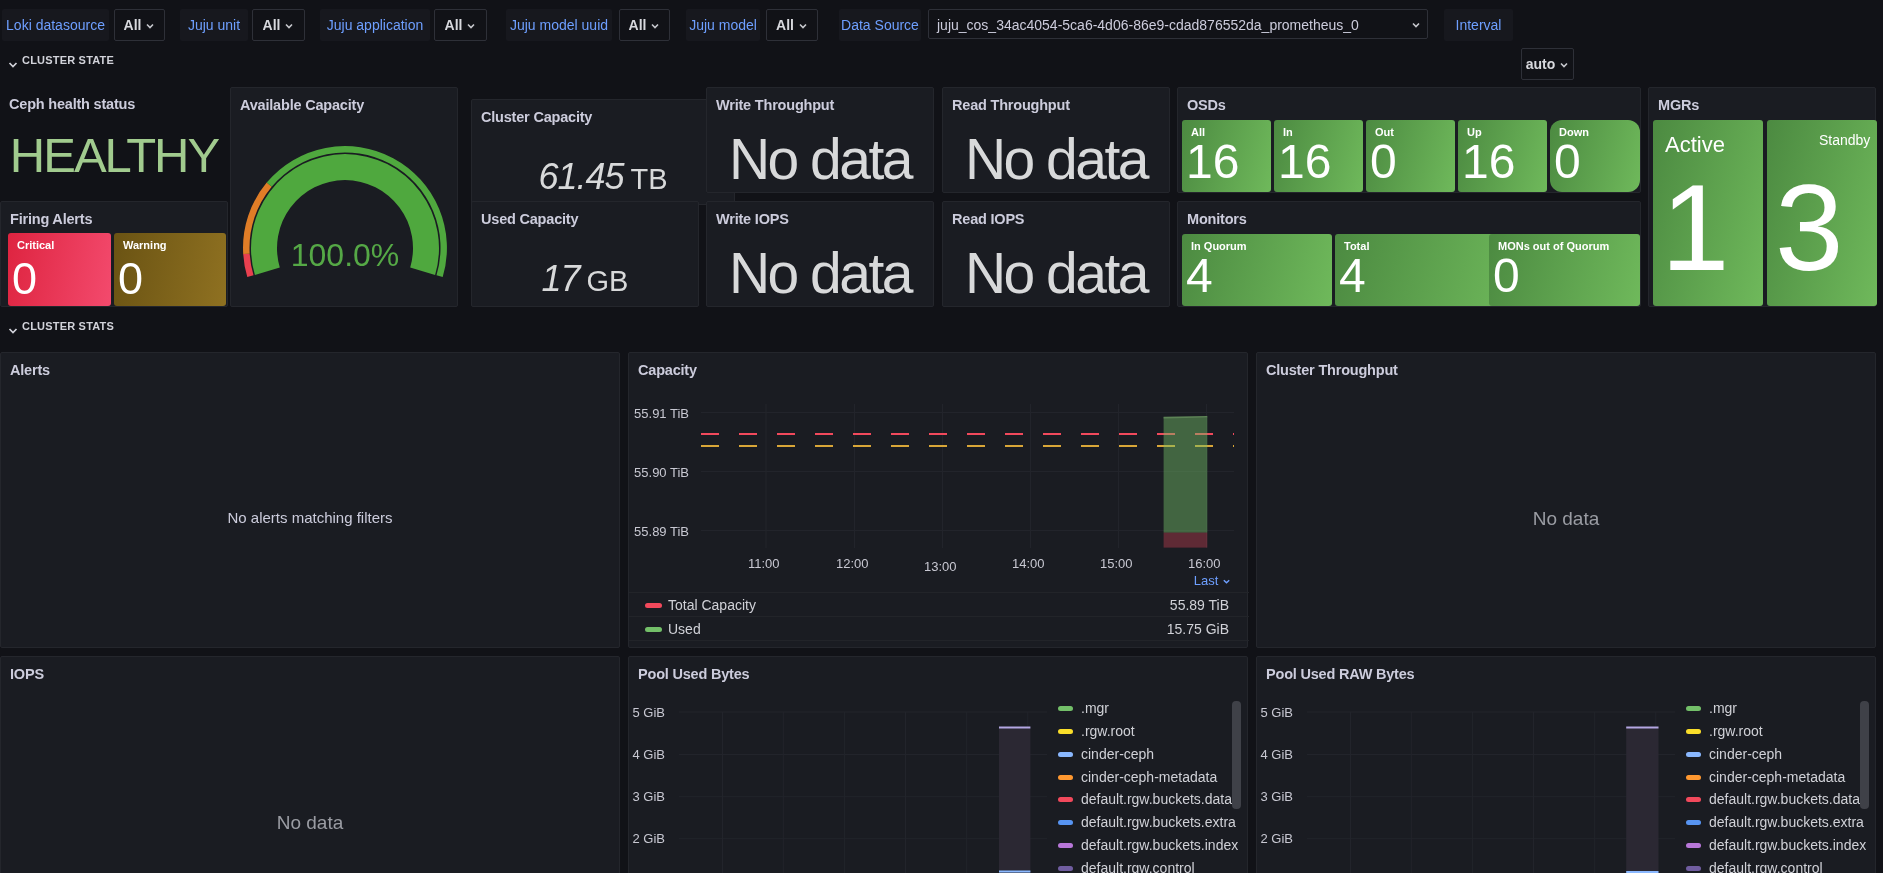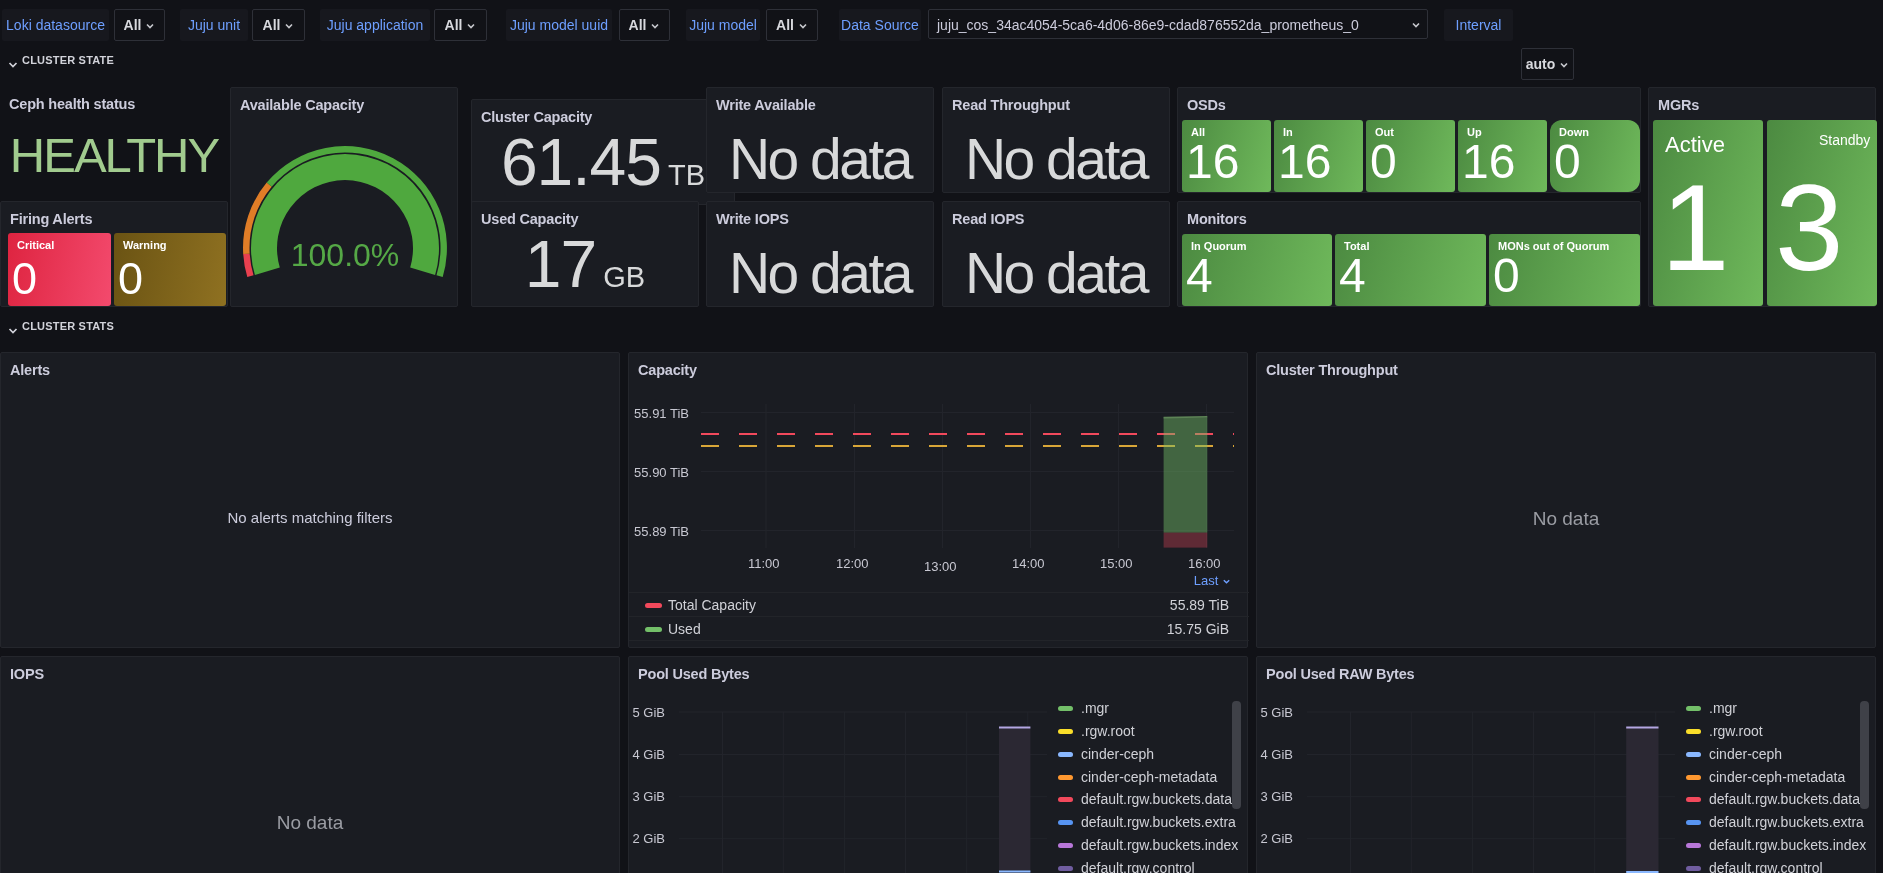--- a/index.html
+++ b/index.html
@@ -9,21 +9,21 @@
  border-radius:2px;color:#d8d9de;font-size:14px;font-weight:700;text-align:center;}
 .chev{display:inline-block;width:10px;height:10px;vertical-align:-1px;}
 .rowhead{position:absolute;color:#d2d3da;font-size:11px;font-weight:700;letter-spacing:0.2px;}
 .panel{position:absolute;background:#1a1c22;border:1px solid #24262c;border-radius:2px;box-sizing:border-box;}
 .ptitle{position:absolute;top:9px;left:9px;font-size:14.5px;font-weight:700;color:#ccccdc;white-space:nowrap;letter-spacing:-0.2px;}
 .tile{position:absolute;border-radius:3px;overflow:hidden;}
 .tlab{position:absolute;top:6px;left:9px;font-size:11px;font-weight:700;color:#fff;white-space:nowrap;}
 .tval{position:absolute;left:4px;bottom:6px;font-size:48px;font-weight:500;color:#fff;line-height:1;}
 .tgreen{background:linear-gradient(105deg,#4c8a41,#6fb95b);}
 .bigstat{position:absolute;left:0;right:0;bottom:9px;text-align:center;color:#d8d9da;font-weight:500;line-height:1;white-space:nowrap;}
-.bigstat .v{font-size:66px;letter-spacing:-1px;}
+.bigstat .v{font-size:36px;letter-spacing:-1px;font-style:italic;}
 .bigstat .u{font-size:29px;margin-left:7px;}
 .ndbig{position:absolute;left:0;right:0;bottom:4px;text-align:center;color:#d8d9da;
  font-size:57px;font-weight:400;line-height:1;letter-spacing:-2.5px;}
 .ndsm{position:absolute;text-align:center;color:#9a9ca3;font-size:19px;}
 .axlbl{position:absolute;color:#c8c8d2;font-size:13px;white-space:nowrap;}
 .leg{position:absolute;color:#d0d1d7;font-size:14px;white-space:nowrap;}
 .pill{position:absolute;border-radius:2.5px;}
 .asvg{position:absolute;overflow:visible;}
 .chev{vertical-align:-1px;}
 </style></head><body>
@@ -108,21 +108,21 @@
   </div>
   <div class="bigstat"><span class="v">61.45</span><span class="u">TB</span></div>
 </div>
 
 <div class="panel" style="left:471px;top:201px;width:228px;height:106px;">
   <div class="ptitle">Used Capacity</div>
   <div class="bigstat"><span class="v">17</span><span class="u">GB</span></div>
 </div>
 
 <div class="panel" style="left:706px;top:87px;width:228px;height:106px;">
-  <div class="ptitle">Write Available</div>
+  <div class="ptitle">Write Throughput</div>
   <div class="ndbig">No data</div>
 </div>
 <div class="panel" style="left:706px;top:201px;width:228px;height:106px;">
   <div class="ptitle">Write IOPS</div>
   <div class="ndbig">No data</div>
 </div>
 <div class="panel" style="left:942px;top:87px;width:228px;height:106px;">
   <div class="ptitle">Read Throughput</div>
   <div class="ndbig">No data</div>
 </div>
@@ -154,21 +154,21 @@
         <div class="tval">0</div>
       </div>
 </div>
 
 <div class="panel" style="left:1177px;top:201px;width:464px;height:106px;">
   <div class="ptitle">Monitors</div>
   <div class="tile tgreen" style="left:4px;top:32px;width:150px;height:72px;">
         <div class="tlab">In Quorum</div>
         <div class="tval">4</div>
       </div>
-  <div class="tile tgreen" style="left:157px;top:32px;width:151px;height:72px;">
+  <div class="tile tgreen" style="left:157px;top:32px;width:151px;height:72px;padding-left:36px;">
         <div class="tlab">Total</div>
         <div class="tval">4</div>
       </div>
   <div class="tile tgreen" style="left:311px;top:32px;width:151px;height:72px;">
         <div class="tlab">MONs out of Quorum</div>
         <div class="tval">0</div>
       </div>
 </div>
 
 <div class="panel" style="left:1648px;top:87px;width:228px;height:220px;">

